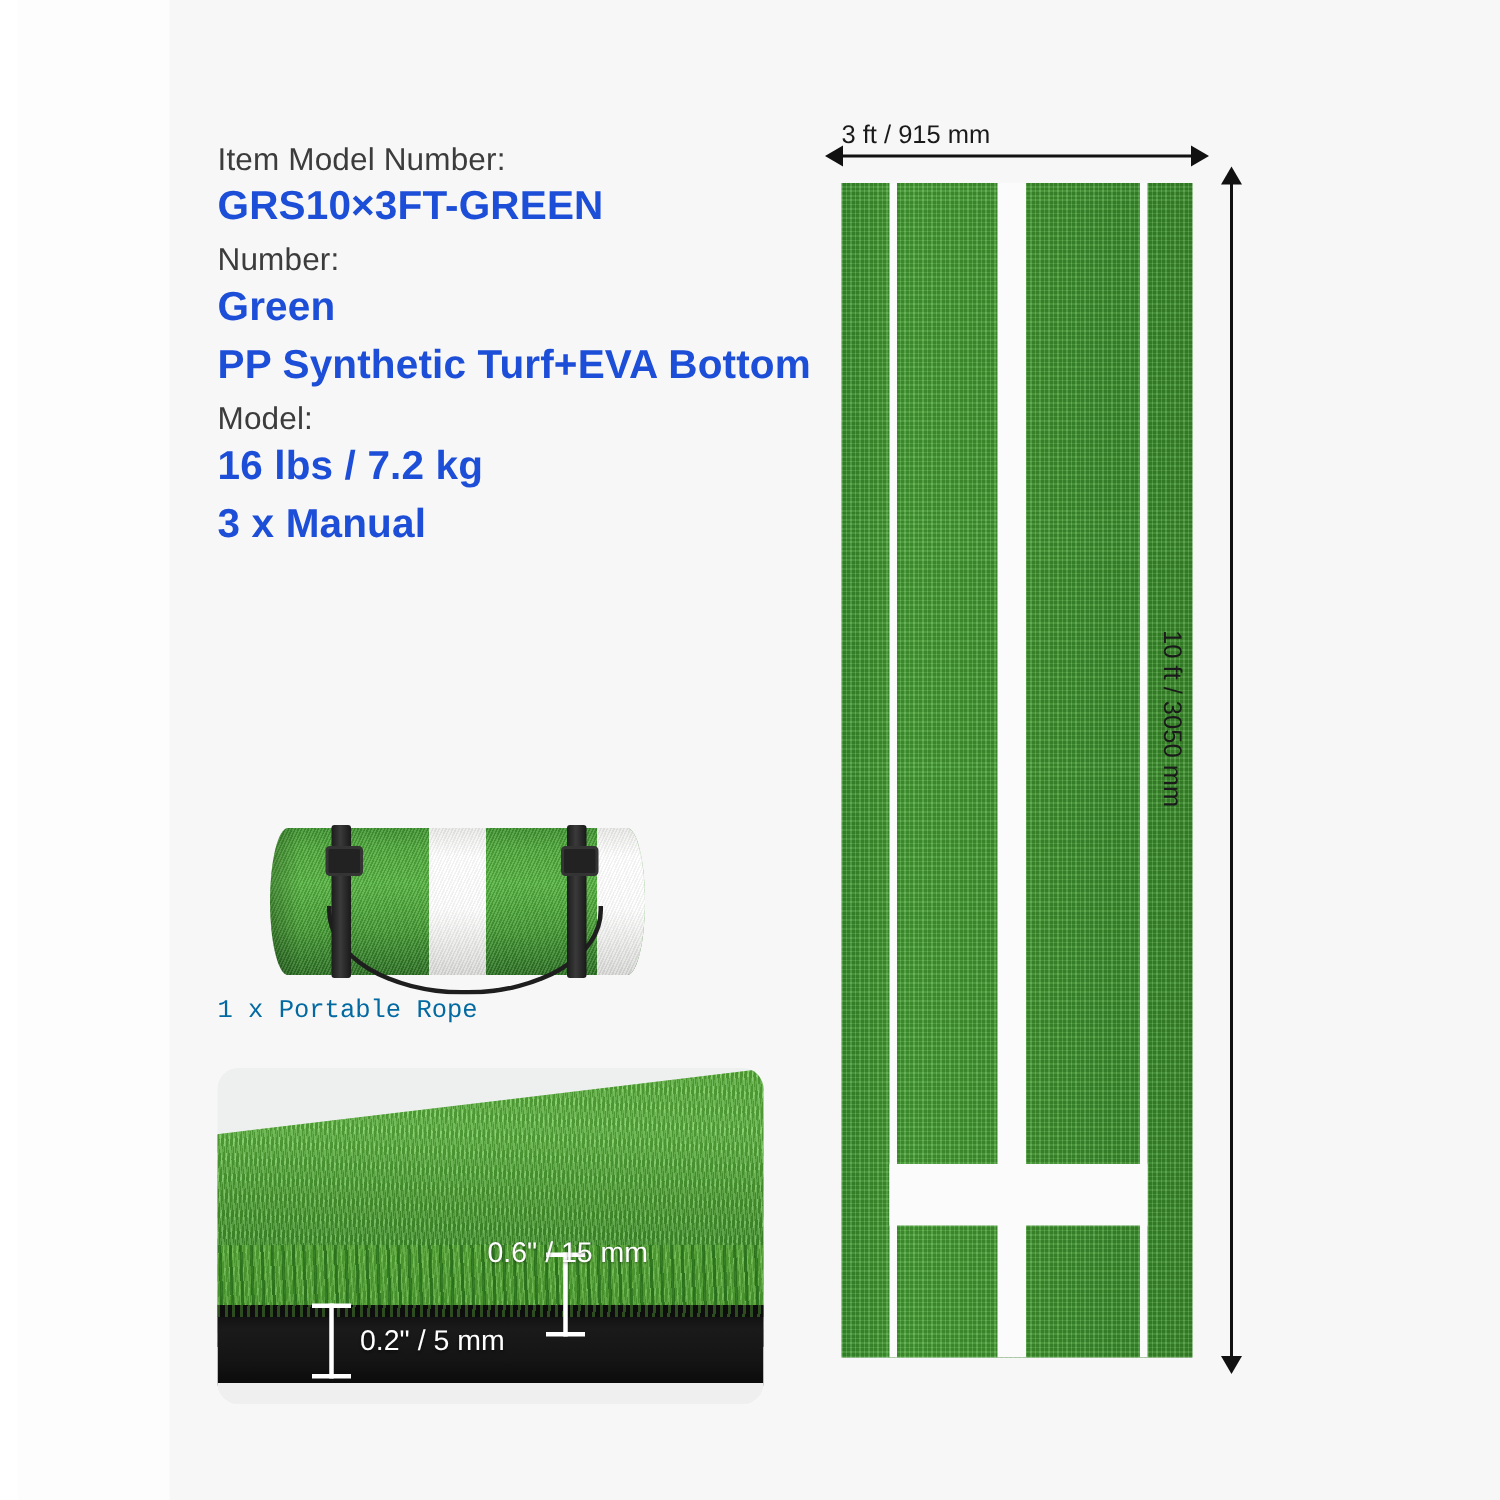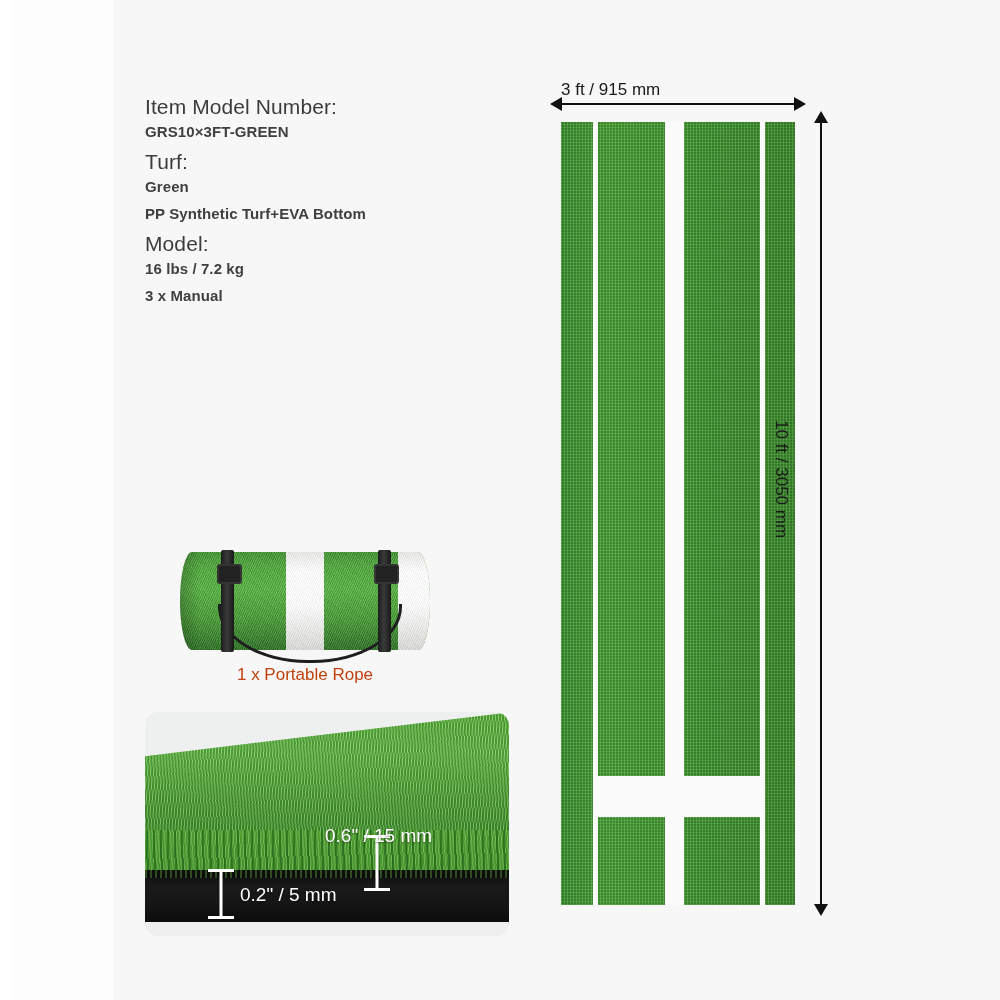--- a/index.html
+++ b/index.html
@@ -47,23 +47,23 @@
   }
   .spec-label {
     font-size: 21px;
     color: #3c3c3c;
     line-height: 1.0;
     margin: 0 0 7px 0;
     letter-spacing: .1px;
     white-space: nowrap;
   }
   .spec-value {
-    font-size: 15px;
+    font-size: 27px;
     font-weight: bold;
-    color: #404040;
+    color: #1d4ed8;
     line-height: 1.0;
     margin: 0 0 12px 0;
     letter-spacing: .1px;
     white-space: nowrap;
   }
   .spec-value.last { margin-bottom: 0; }
 
   
   .roll-wrap {
     position: absolute;
@@ -129,23 +129,23 @@
     border: 3px solid #1e1e1e;
     border-top: none;
     border-radius: 0 0 90px 90px / 0 0 56px 56px;
     background: transparent;
   }
   .roll-caption {
     position: absolute;
     left: 133px;
     top: 665px;
     width: 320px;
-    text-align: center;
     font-size: 17px;
-    color: #c2410c;
+    color: #0369a1;
+    font-family: Liberation Mono, monospace;
   }
 
   
   .detail-card {
     position: absolute;
     left: 133px;
     top: 712px;
     width: 364px;
     height: 224px;
     border-radius: 14px;
@@ -331,21 +331,21 @@
 
 <div id="page">
 
   <div class="bg-left"></div>
   <div class="bg-right"></div>
 
   <div class="spec-list">
     <div class="spec-label">Item Model Number:</div>
     <div class="spec-value">GRS10×3FT-GREEN</div>
 
-    <div class="spec-label">Turf:</div>
+    <div class="spec-label">Number:</div>
     <div class="spec-value">Green</div>
 
     <div class="spec-value">PP Synthetic Turf+EVA Bottom</div>
 
     <div class="spec-label">Model:</div>
     <div class="spec-value">16 lbs / 7.2 kg</div>
 
     <div class="spec-value last">3 x Manual</div>
   </div>
 

